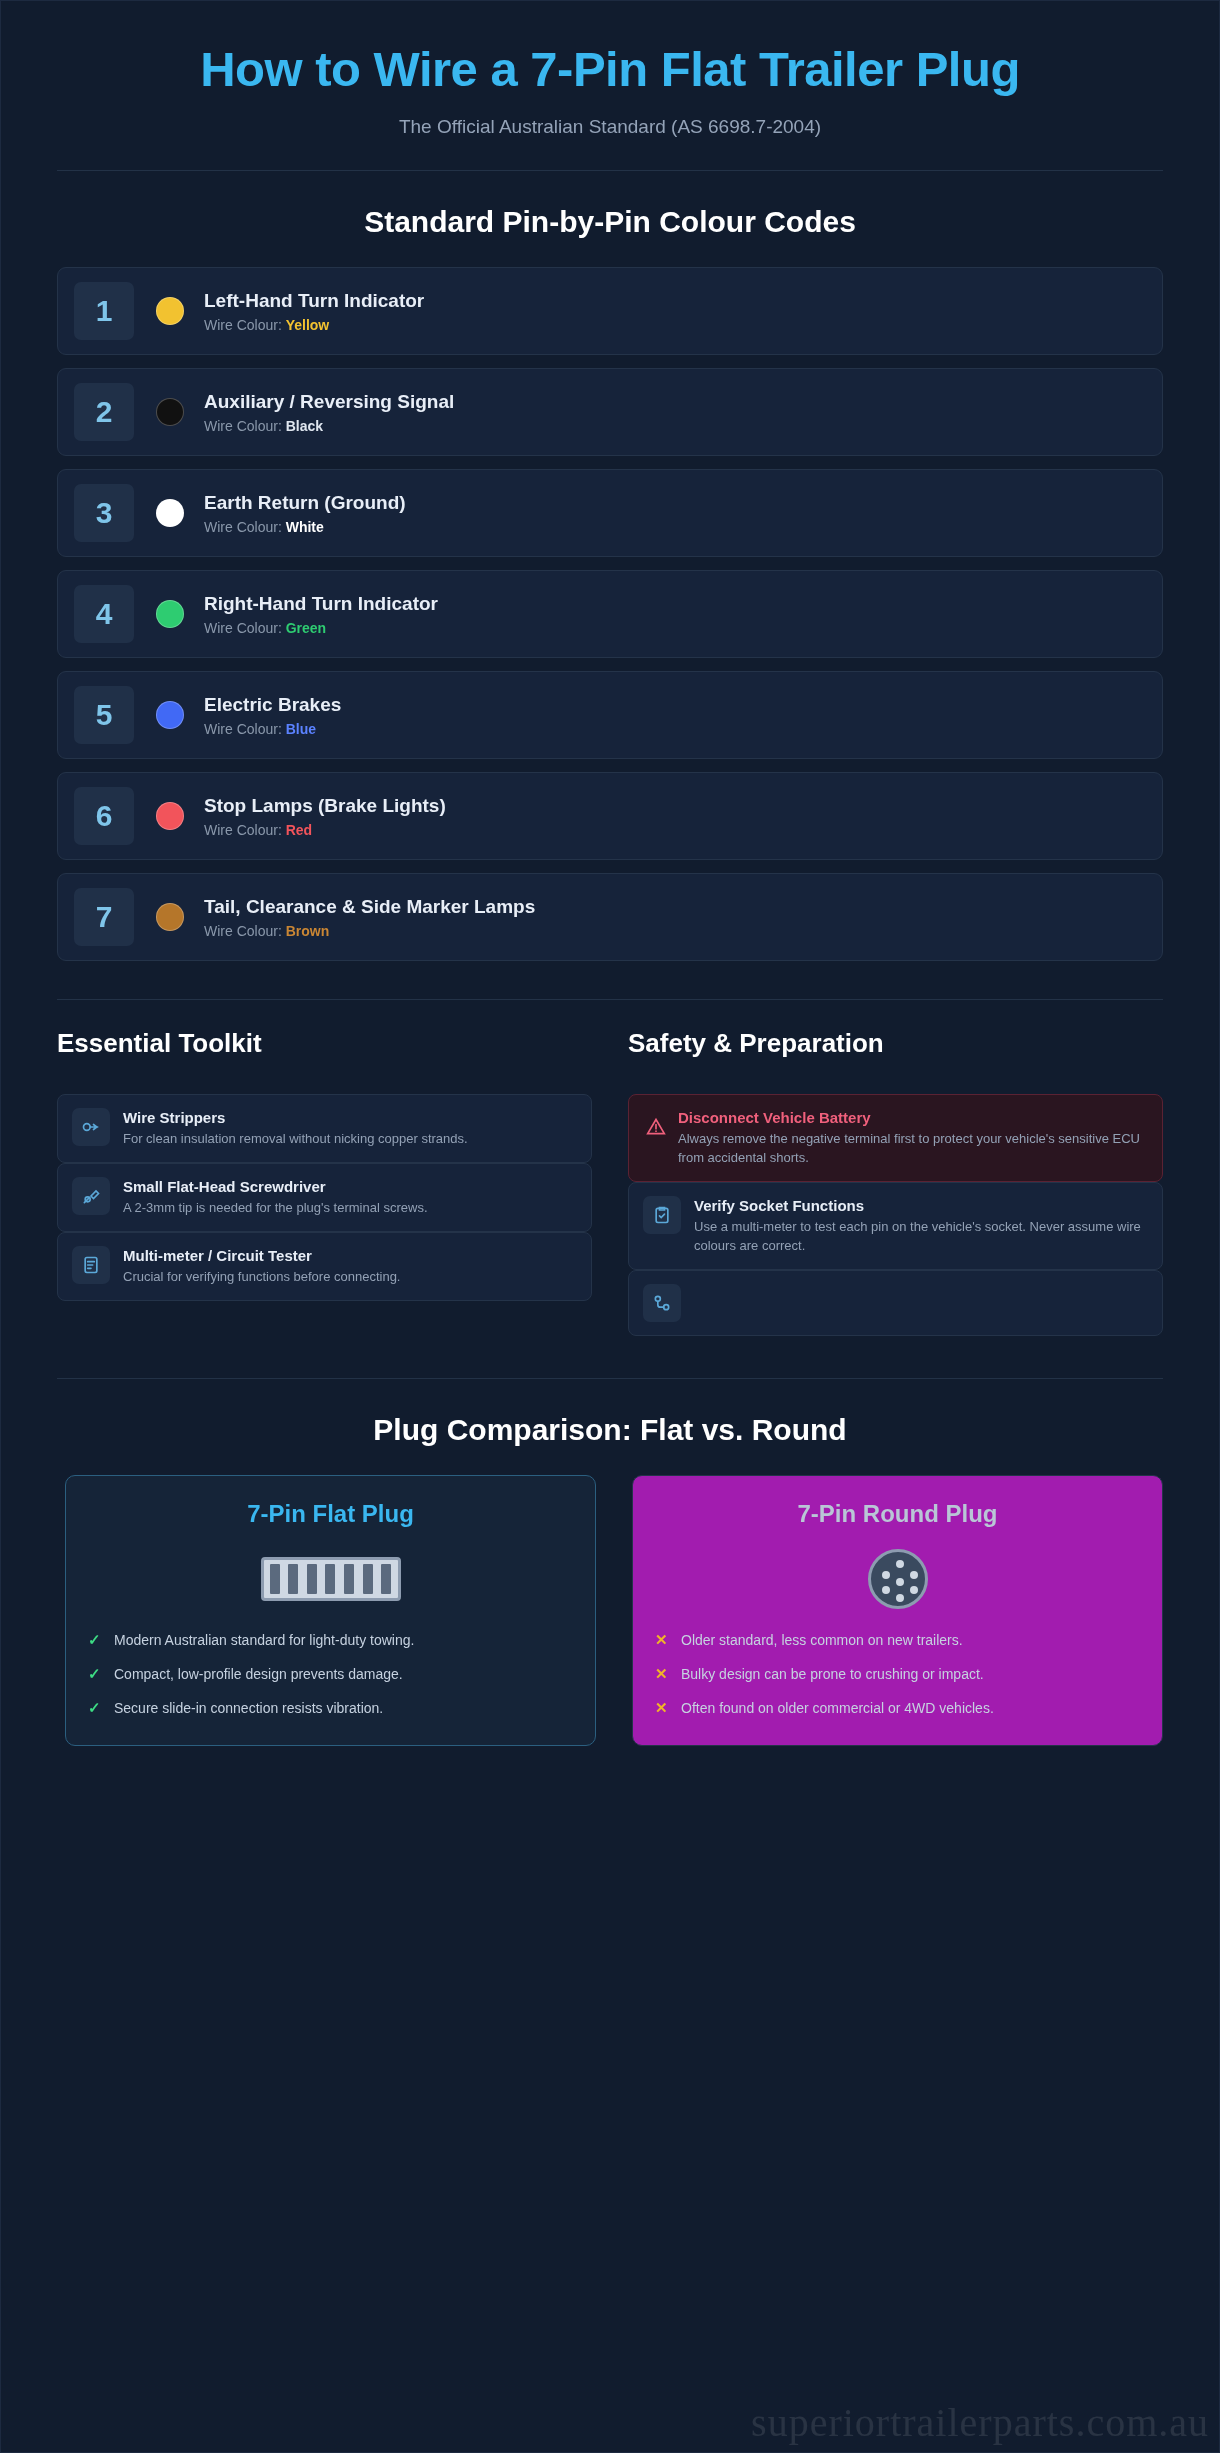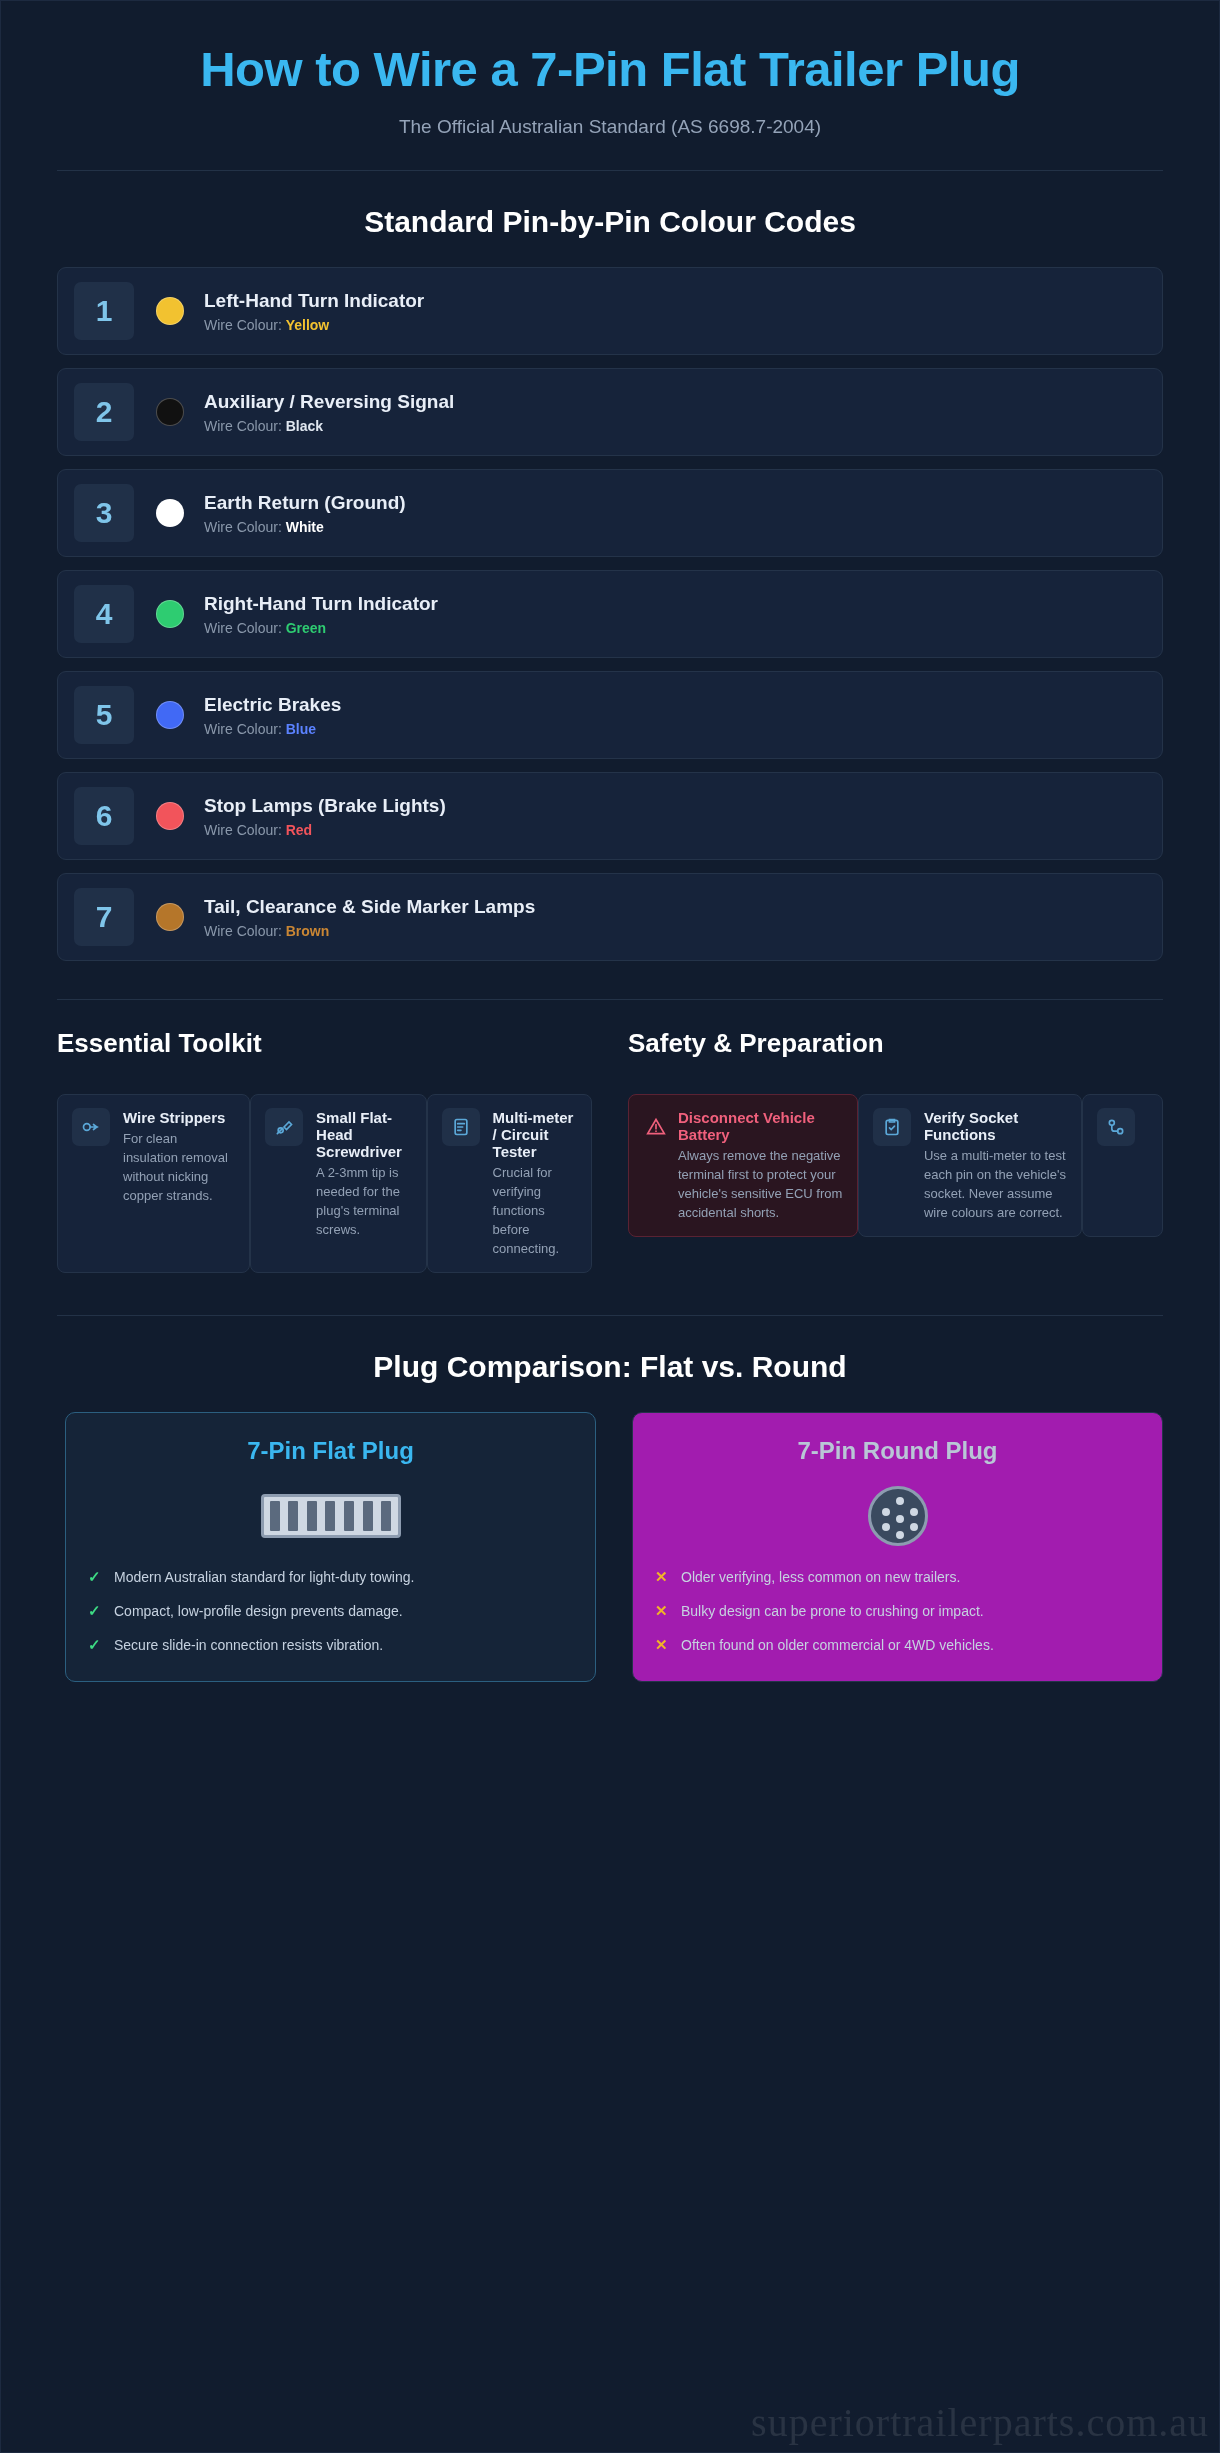--- a/index.html
+++ b/index.html
@@ -94,21 +94,21 @@
     gap: 36px;
     margin-top: 10px;
   }
   .col { flex: 1 1 0; }
   .col-title {
     color: #ffffff;
     font-size: 26px;
     font-weight: bold;
     margin-bottom: 35px;
   }
-  .card-list { display: flex; flex-direction: row; gap: 0; }
+  .card-list { display: flex; flex-direction: column; gap: 0; }
   .card {
     display: flex;
     align-items: flex-start;
     background: #16233a;
     border: 1px solid #243349;
     border-radius: 8px;
     padding: 13px 14px;
   }
   .card.danger {
     background: #2a1520;
@@ -465,21 +465,21 @@
           <i style="left:39px; top:19px"></i>
           <i style="left:25px; top:26px"></i>
           <i style="left:11px; top:34px"></i>
           <i style="left:39px; top:34px"></i>
           <i style="left:25px; top:42px"></i>
         </div>
       </div>
       <div class="bullets">
         <div class="bullet">
           <span class="mark no">✕</span>
-          <span>Older verifying, less common on new trailers.</span>
+          <span>Older standard, less common on new trailers.</span>
         </div>
         <div class="bullet">
           <span class="mark no">✕</span>
           <span>Bulky design can be prone to crushing or impact.</span>
         </div>
         <div class="bullet">
           <span class="mark no">✕</span>
           <span>Often found on older commercial or 4WD vehicles.</span>
         </div>
       </div>

